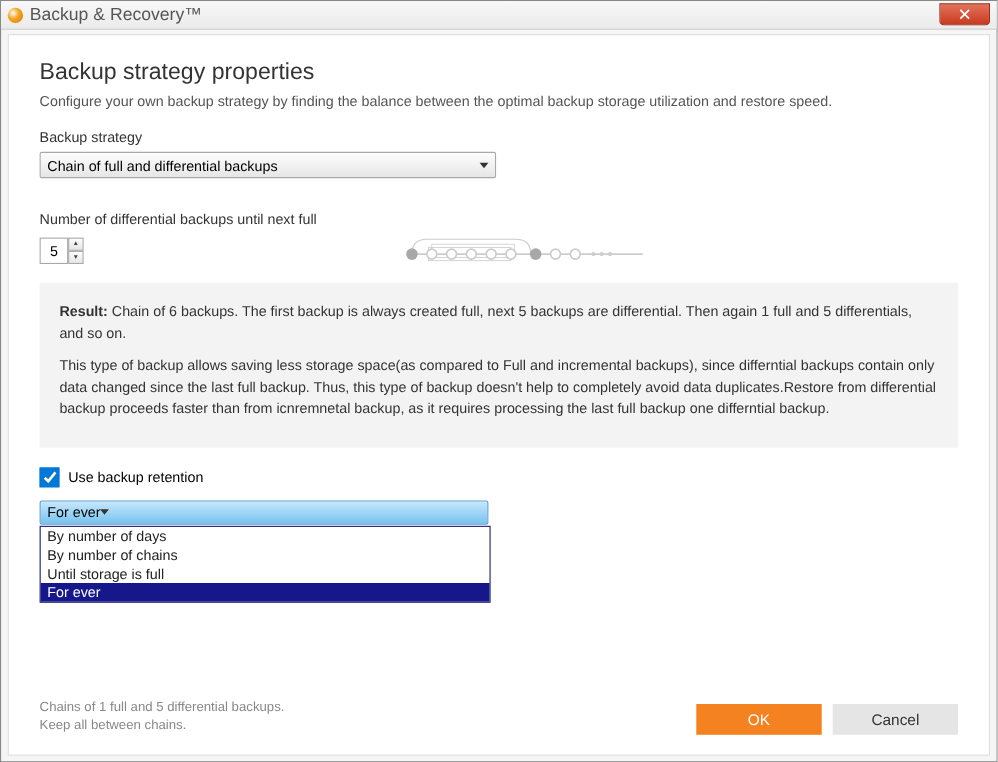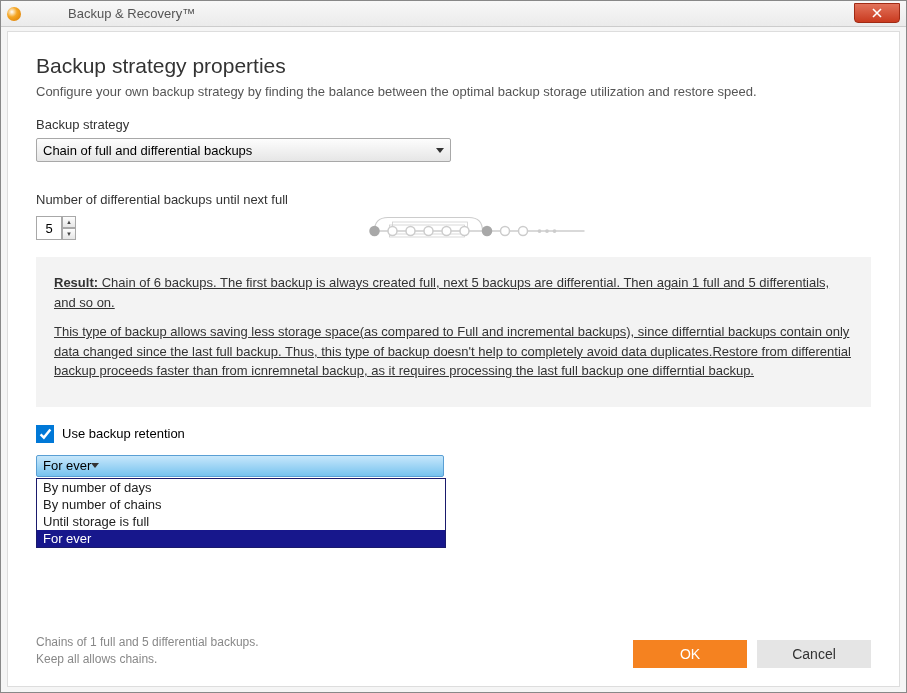--- a/index.html
+++ b/index.html
@@ -1,37 +1,37 @@
 <!DOCTYPE html>
 <html><head>
   <meta charset="utf-8">
   <style>
     * { box-sizing: border-box; margin: 0; padding: 0; }
     body { font-family: "Segoe UI", Tahoma, sans-serif; font-size: 13px; background: #e8e8e8; width: 907px; height: 693px; overflow: hidden; }
     .outer-window { background: #f5f5f5; border: 1px solid #888; height: 693px; position: relative; }
     .titlebar { height: 26px; background: linear-gradient(#f8f8f8, #ebebeb); border-bottom: 1px solid #ccc; display: flex; align-items: center; padding: 0 6px; position: relative; }
     .titlebar .tb-icon { width: 14px; height: 14px; border-radius: 50%; background: radial-gradient(circle at 35% 35%, #fff, #f5a623 40%, #d87800); margin-right: 6px; }
-    .titlebar .tb-title { color: #555; font-size: 13px; margin-left: 41px; }
+    .titlebar .tb-title { color: #555; font-size: 16px; }
     .titlebar .close-btn { position: absolute; right: 6px; top: 2px; width: 46px; height: 20px; background: linear-gradient(#e2735b, #c93a1f); border: 1px solid #a02a14; border-radius: 0 0 4px 4px; color: #fff; display: flex; align-items: center; justify-content: center; cursor: pointer; }
     .titlebar .close-btn svg { width: 10px; height: 10px; }
     .dialog-body { background: #fff; margin: 4px 6px 6px 6px; height: 656px; padding: 22px 28px 18px 28px; border: 1px solid #ddd; position: relative; display: flex; flex-direction: column; }
     .heading { font-size: 21px; font-weight: 300; color: #333; margin-bottom: 6px; }
     .subhead { color: #555; margin-bottom: 18px; }
     .row { display: flex; gap: 30px; margin-bottom: 14px; flex-direction: column; }
     .col { flex: 1; }
     .lbl { color: #333; margin-bottom: 6px; display: block; }
     .combo { width: 415px; height: 24px; background: linear-gradient(#fdfdfd, #e6e6e6); border: 1px solid #a8a8a8; border-radius: 2px; display: flex; align-items: center; padding: 0 6px; cursor: pointer; justify-content: space-between; }
     .combo-arrow { width: 0; height: 0; border-left: 4px solid transparent; border-right: 4px solid transparent; border-top: 5px solid #333; }
     .num-row { display: flex; align-items: center; gap: 12px; }
     .num-input-wrap { display: flex; align-items: center; }
     .num-input { width: 26px; height: 24px; border: 1px solid #a8a8a8; text-align: center; font-size: 13px; padding: 0; }
     .spin { display: flex; flex-direction: column; }
     .spin button { width: 14px; height: 12px; border: 1px solid #a8a8a8; background: linear-gradient(#fdfdfd,#e6e6e6); font-size: 6px; line-height: 1; padding: 0; cursor: pointer; display:flex; align-items:center; justify-content:center; color:#444;}
     .chain-graphic { flex: 1; height: 30px; }
-    .result-box { background: #f3f3f3; padding: 16px 18px; color: #333; line-height: 1.5; margin-bottom: 18px; text-decoration: underline; }
+    .result-box { background: #f3f3f3; padding: 16px 18px; color: #333; line-height: 1.5; margin-bottom: 18px; }
     .result-box p { margin-bottom: 10px; }
     .result-box strong { font-weight: bold; }
     .chk-row { display: flex; align-items: center; gap: 8px; margin-bottom: 12px; }
     .chk { width: 18px; height: 18px; border: 1px solid #0078d7; background: #0078d7; display: flex; align-items: center; justify-content: center; cursor: pointer; }
     .chk svg { width: 13px; height: 13px; stroke: #fff; stroke-width: 3; fill: none; }
     .retention-combo { width: 408px; height: 22px; background: linear-gradient(#c7e7fb, #77c3ef); border: 1px solid #5a9fd4; border-radius: 2px; display: flex; align-items: center; padding: 0 6px; cursor: pointer; justify-content: flex-start; position: relative; }
     .dropdown-list { position: absolute; left: -1px; top: 22px; width: 410px; background: #fff; border: 1px solid #1a1a6c; z-index: 10; }
     .dropdown-list .opt { padding: 1px 6px; color: #222; cursor: pointer; }
     .dropdown-list .opt.selected { background: #17178c; color: #fff; }
     .footer { margin-top: auto; display: flex; align-items: flex-end; justify-content: space-between; padding-top: 12px; }
@@ -120,21 +120,21 @@
         <div class="opt">By number of days</div>
         <div class="opt">By number of chains</div>
         <div class="opt">Until storage is full</div>
         <div class="opt selected">For ever</div>
       </div>
     </div>
 
     <div class="footer">
       <div class="footer-summary">
         <div>Chains of 1 full and 5 differential backups.</div>
-        <div>Keep all allows chains.</div>
+        <div>Keep all between chains.</div>
       </div>
       <div class="btns">
         <button class="btn btn-ok">OK</button>
         <button class="btn btn-cancel">Cancel</button>
       </div>
     </div>
   </div>
 </div>
 
 </body></html>

